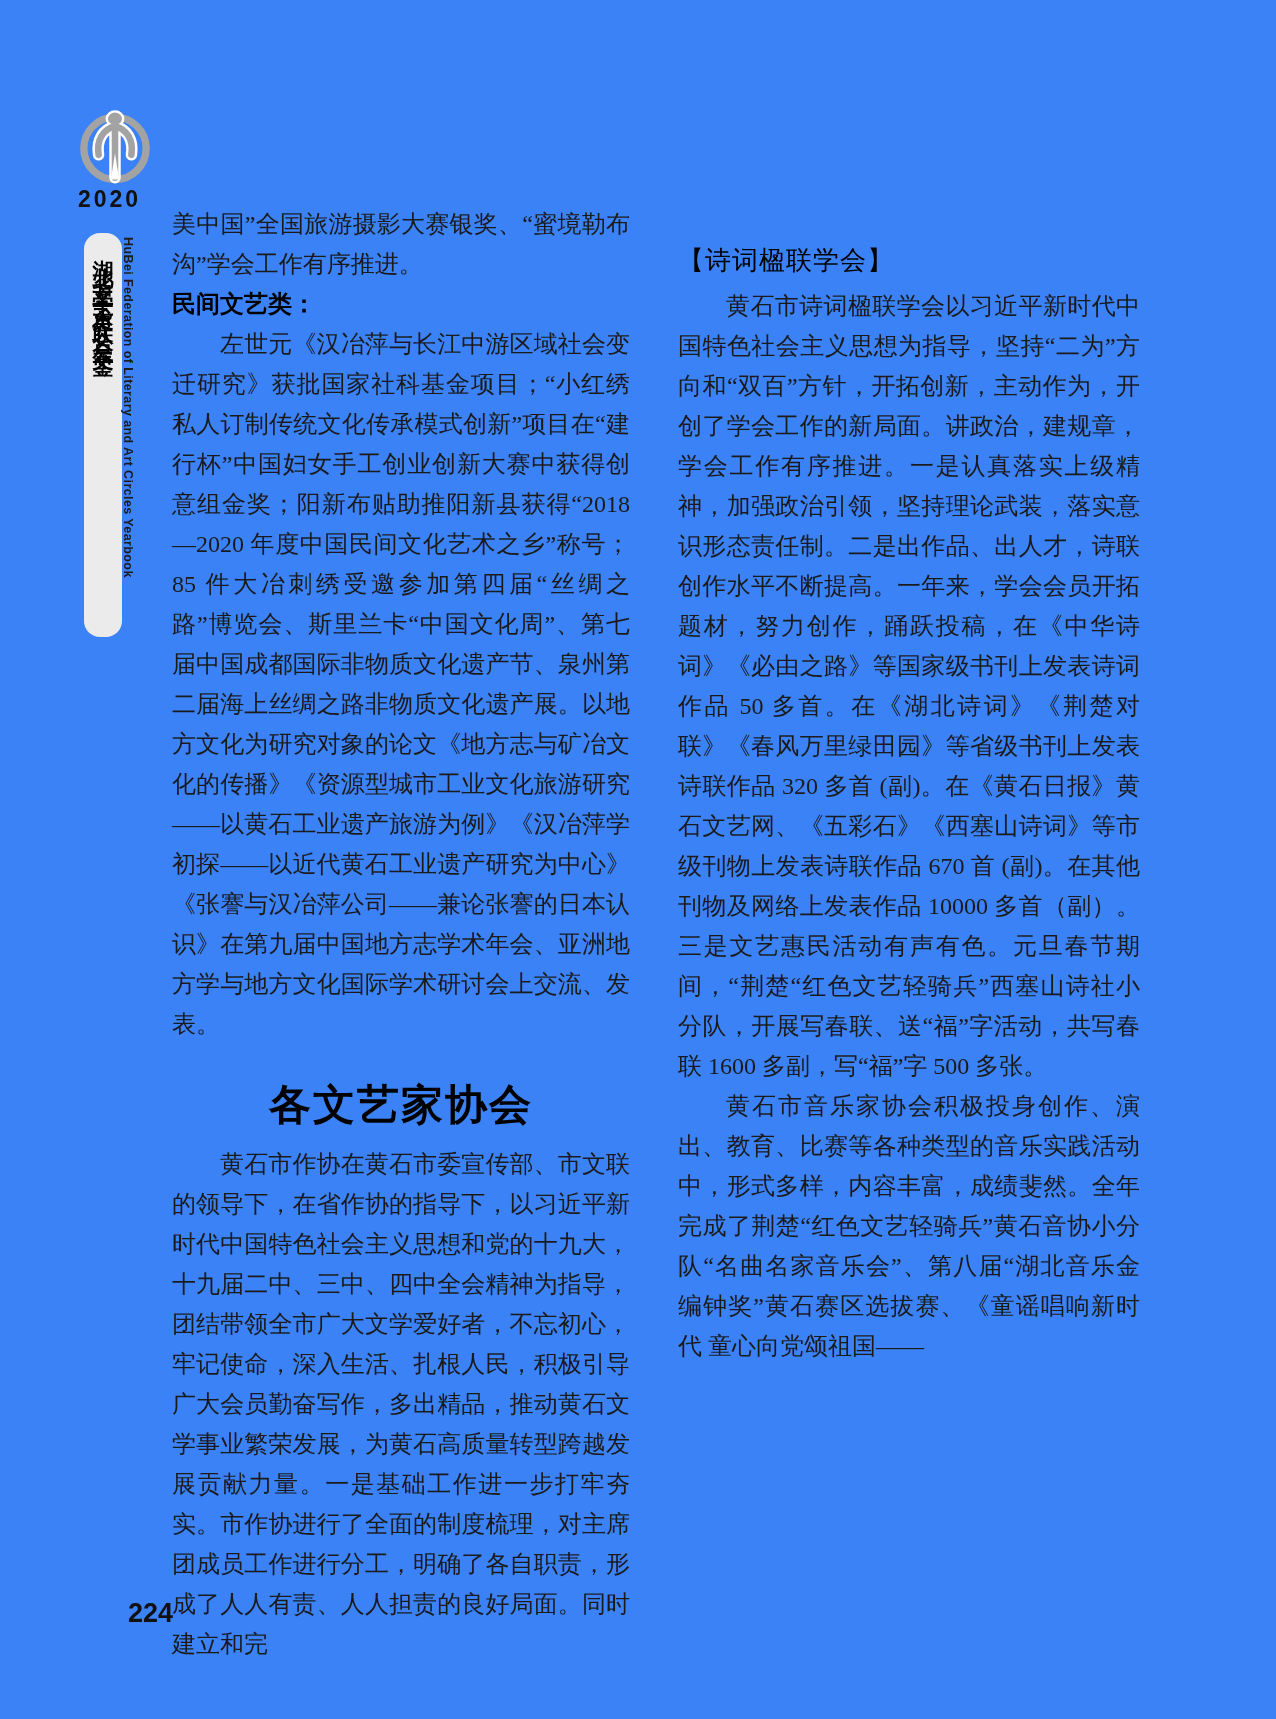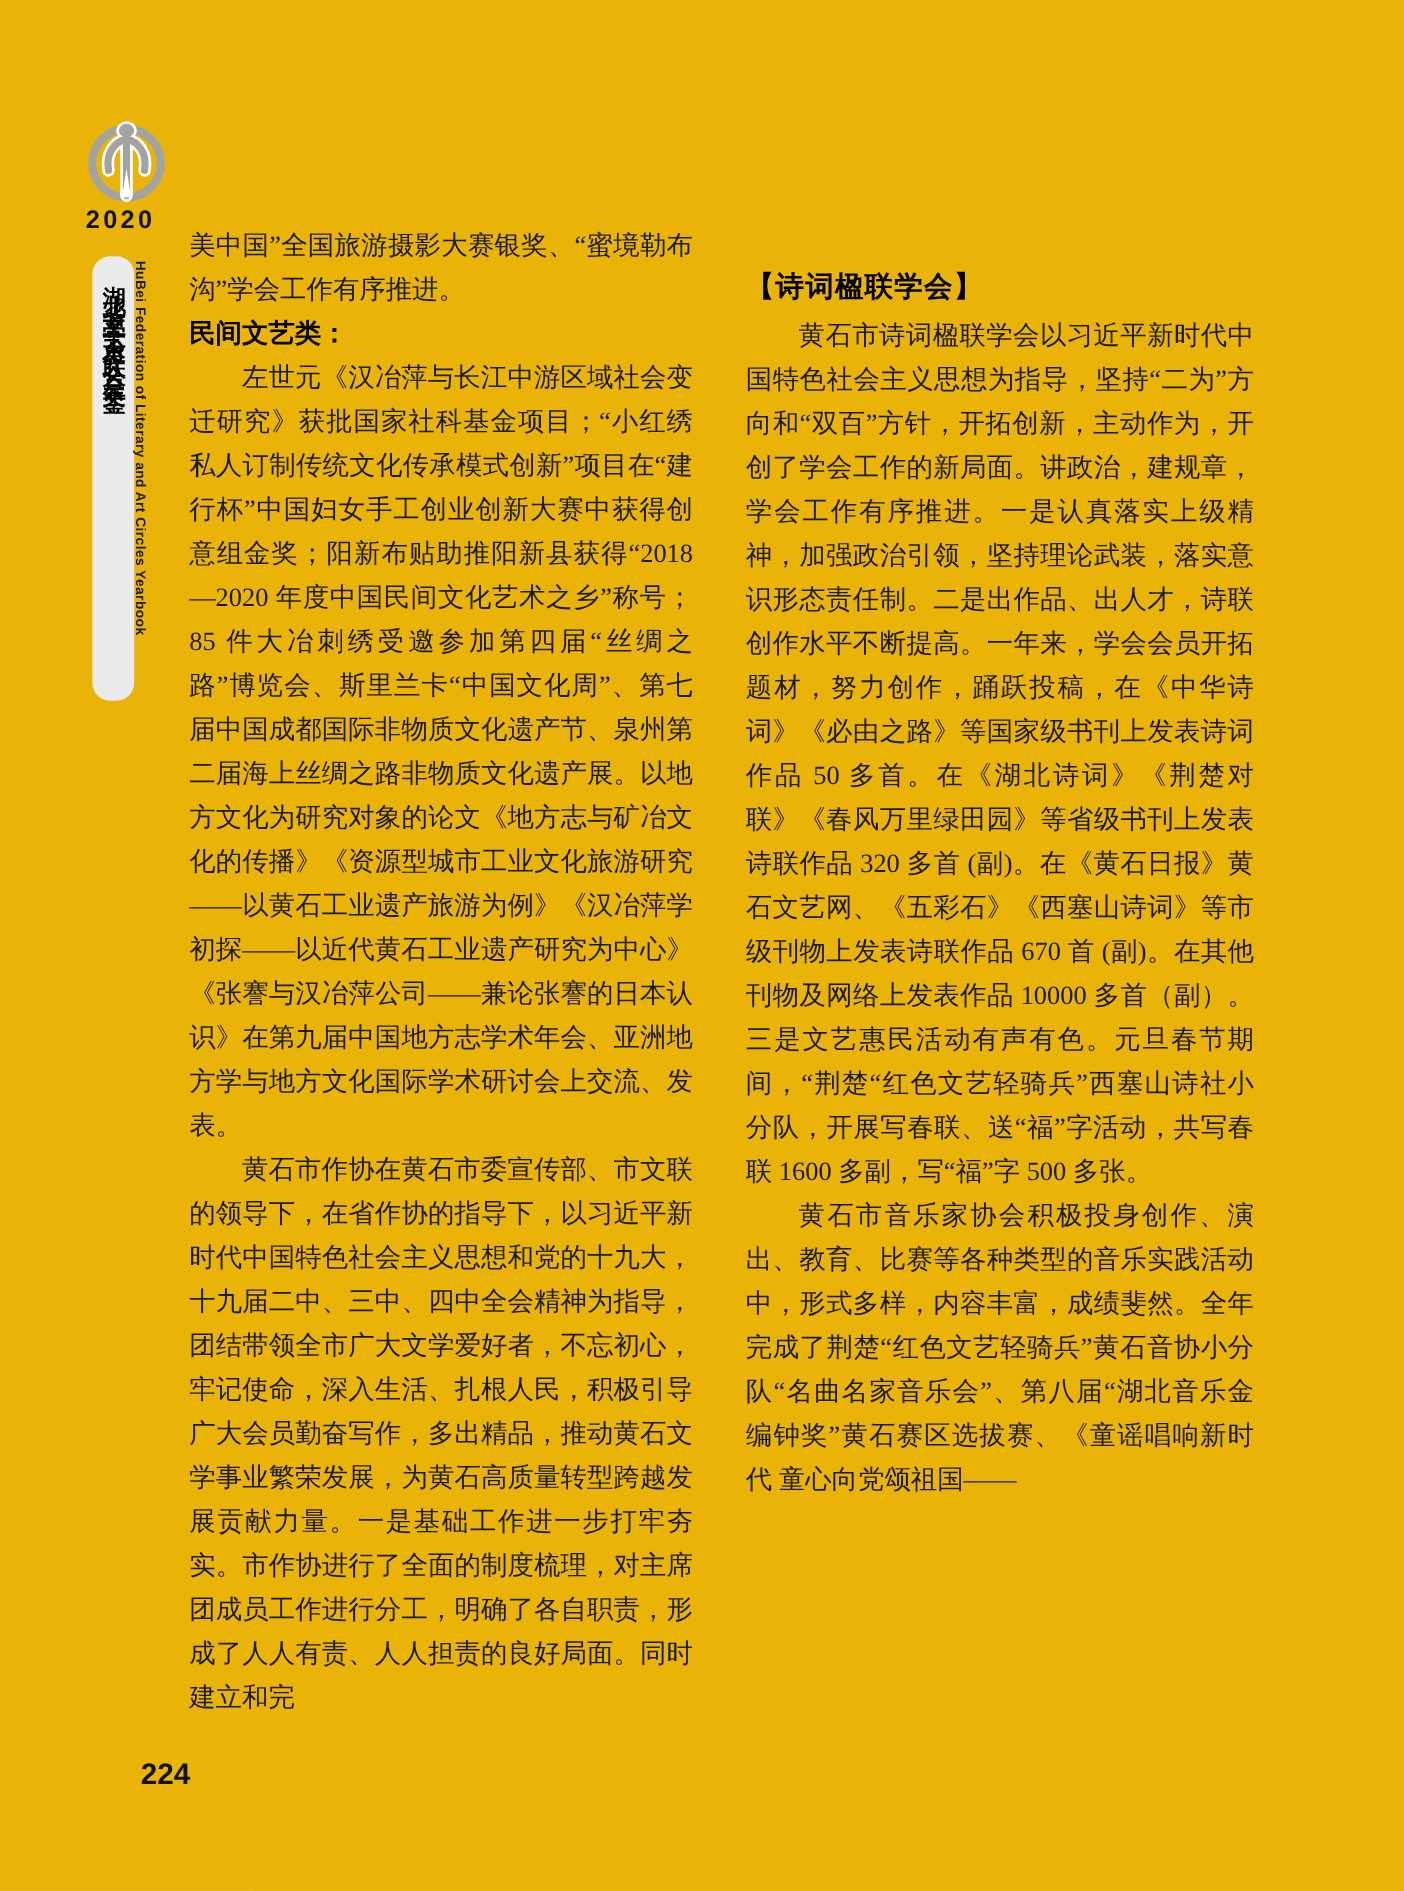--- a/index.html
+++ b/index.html
@@ -1,19 +1,19 @@
 <!DOCTYPE html>
 <html><head>
 <meta charset="utf-8">
 <style>
   html,body { margin:0; padding:0; background:#ffffff; }
   .page {
     position:relative;
     width:1276px; height:1719px;
-    background:#eab308;
+    background:#3b82f6;
     font-family:"Liberation Serif","DejaVu Serif",serif;
     color:#1a1a1a;
     overflow:hidden;
   }
 
   
   .logo { position:absolute; left:74px; top:102px; width:82px; height:86px; }
   .logo-year {
     position:absolute; left:78px; top:186px; width:80px;
     font-family:"Liberation Sans","DejaVu Sans",sans-serif;
@@ -55,21 +55,21 @@
   }
   .blk.h1 {
     font-family:"Liberation Sans","DejaVu Sans",sans-serif;
     font-weight:bold; color:#000;
     font-size:42px; line-height:54px; letter-spacing:2px;
     text-align:center; text-indent:0;
     margin-top:34px; margin-bottom:12px;
   }
   .blk.h2 {
     font-family:"Liberation Sans","DejaVu Sans",sans-serif;
-    font-weight:bold; color:#000;
+    font-weight:normal; color:#000;
     font-size:26px; line-height:40px; letter-spacing:1px;
     text-align:left; text-indent:0;
     margin-top:36px; margin-bottom:6px;
   }
 
   
   .page-number {
     position:absolute; left:112px; top:1598px;
     font-family:"Liberation Sans","DejaVu Sans",sans-serif;
     font-weight:bold; font-size:27px; color:#111;margin-left:16px;
@@ -100,20 +100,21 @@
   </svg>
   <div class="logo-year">2020</div>
 
   <div class="sidebar-cn">湖北省文学艺术界联合会年鉴</div>
   <div class="sidebar-en">HuBei Federation of Literary and Art Circles Yearbook</div>
 
   <div class="col col-left">
       <div class="blk fragment">美中国”全国旅游摄影大赛银奖、“蜜境勒布沟”学会工作有序推进。</div>
       <div class="blk label">民间文艺类：</div>
       <div class="blk para">左世元《汉冶萍与长江中游区域社会变迁研究》获批国家社科基金项目；“小红绣私人订制传统文化传承模式创新”项目在“建行杯”中国妇女手工创业创新大赛中获得创意组金奖；阳新布贴助推阳新县获得“2018—2020 年度中国民间文化艺术之乡”称号；85 件大冶刺绣受邀参加第四届“丝绸之路”博览会、斯里兰卡“中国文化周”、第七届中国成都国际非物质文化遗产节、泉州第二届海上丝绸之路非物质文化遗产展。以地方文化为研究对象的论文《地方志与矿冶文化的传播》《资源型城市工业文化旅游研究——以黄石工业遗产旅游为例》《汉冶萍学初探——以近代黄石工业遗产研究为中心》《张謇与汉冶萍公司——兼论张謇的日本认识》在第九届中国地方志学术年会、亚洲地方学与地方文化国际学术研讨会上交流、发表。</div>
+      <div class="blk h1">各文艺家协会</div>
       <div class="blk para">黄石市作协在黄石市委宣传部、市文联的领导下，在省作协的指导下，以习近平新时代中国特色社会主义思想和党的十九大，十九届二中、三中、四中全会精神为指导，团结带领全市广大文学爱好者，不忘初心，牢记使命，深入生活、扎根人民，积极引导广大会员勤奋写作，多出精品，推动黄石文学事业繁荣发展，为黄石高质量转型跨越发展贡献力量。一是基础工作进一步打牢夯实。市作协进行了全面的制度梳理，对主席团成员工作进行分工，明确了各自职责，形成了人人有责、人人担责的良好局面。同时建立和完</div>
     </div>
   <div class="col col-right">
       <div class="blk h2">【诗词楹联学会】</div>
       <div class="blk para">黄石市诗词楹联学会以习近平新时代中国特色社会主义思想为指导，坚持“二为”方向和“双百”方针，开拓创新，主动作为，开创了学会工作的新局面。讲政治，建规章，学会工作有序推进。一是认真落实上级精神，加强政治引领，坚持理论武装，落实意识形态责任制。二是出作品、出人才，诗联创作水平不断提高。一年来，学会会员开拓题材，努力创作，踊跃投稿，在《中华诗词》《必由之路》等国家级书刊上发表诗词作品 50 多首。在《湖北诗词》《荆楚对联》《春风万里绿田园》等省级书刊上发表诗联作品 320 多首 (副)。在《黄石日报》黄石文艺网、《五彩石》《西塞山诗词》等市级刊物上发表诗联作品 670 首 (副)。在其他刊物及网络上发表作品 10000 多首（副）。三是文艺惠民活动有声有色。元旦春节期间，“荆楚“红色文艺轻骑兵”西塞山诗社小分队，开展写春联、送“福”字活动，共写春联 1600 多副，写“福”字 500 多张。</div>
       <div class="blk para">黄石市音乐家协会积极投身创作、演出、教育、比赛等各种类型的音乐实践活动中，形式多样，内容丰富，成绩斐然。全年完成了荆楚“红色文艺轻骑兵”黄石音协小分队“名曲名家音乐会”、第八届“湖北音乐金编钟奖”黄石赛区选拔赛、《童谣唱响新时代 童心向党颂祖国——</div>
     </div>
 
   <div class="page-number">224</div>
 

